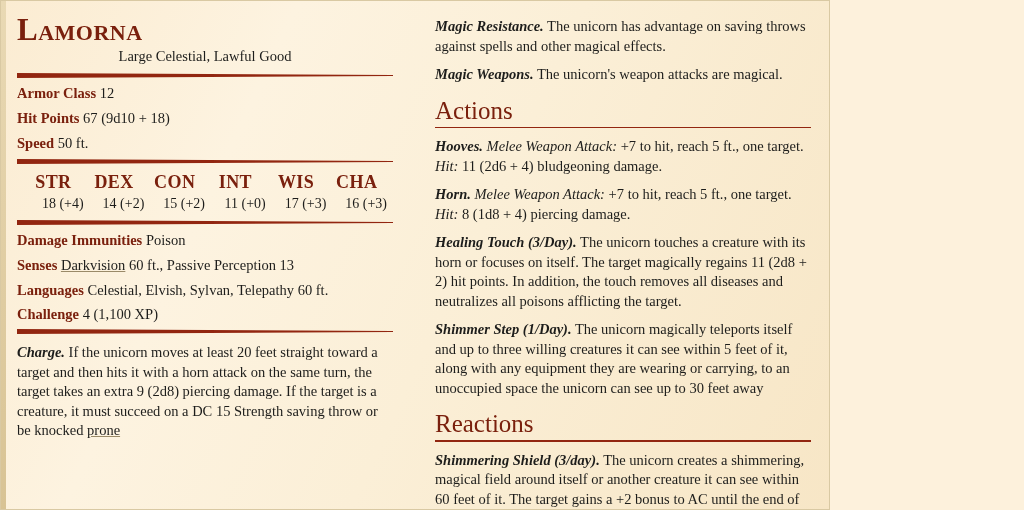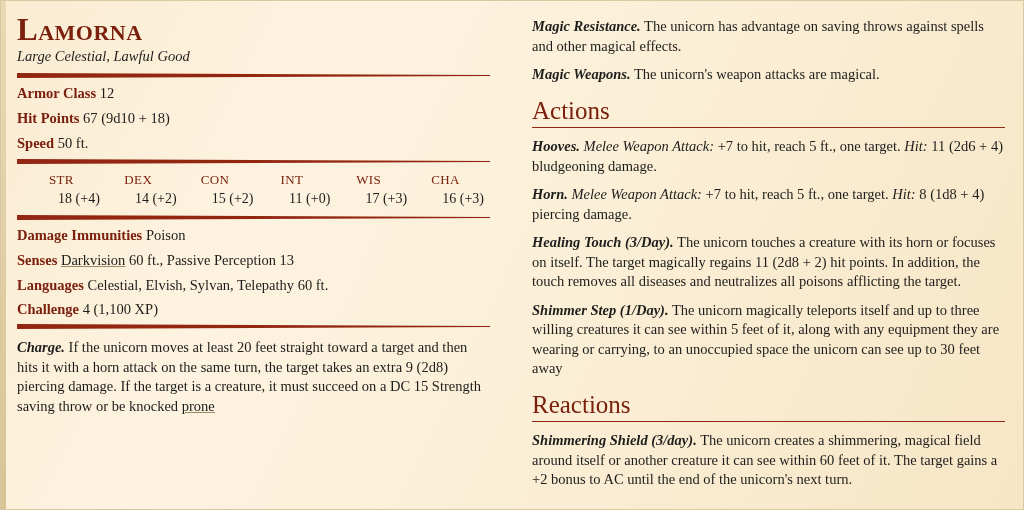--- a/index.html
+++ b/index.html
@@ -9,21 +9,21 @@
   body {
     width: 1024px;
     height: 510px;
     background: #fdf1dc;
     font-family: "Liberation Serif", serif;
     color: #1d1d1b;
     overflow: hidden;
   }
   .statblock {
     position: relative;
-    width: 1024px;
+    width: 830px;
     height: 510px;
     box-sizing: border-box;
     background:
       linear-gradient(115deg, #fbecd2 0%, #fdf3e0 28%, #fbefd7 55%, #f7e6c6 100%);
     border: 1px solid #d9c9a3;
     display: flex;
     flex-direction: row;
     padding: 0;
   }
   .statblock:before {
@@ -52,24 +52,24 @@
     font-family: "Liberation Serif", serif;
     font-variant: small-caps;
     font-weight: bold;
     font-size: 31px;
     line-height: 34px;
     color: #7a200d;
     letter-spacing: 0.5px;
     margin: 2px 0 1px 0;
   }
   .creature-meta {
-    font-style: italic;
     font-size: 14.5px;
     color: #1d1d1b;
     margin-bottom: 8px;
+    text-align: center;
   }
 
   .tapered-rule {
     height: 5px;
     margin: 6px 0 6px 0;
     background: #922610;
     clip-path: polygon(0 0, 100% 2px, 100% 3px, 0 100%);
   }
 
   .attr-line {
@@ -87,22 +87,22 @@
     display: flex;
     justify-content: space-between;
     text-align: center;
     padding: 2px 6px 2px 6px;
   }
   .ability {
     flex: 1 1 0;
   }
   .ability .ab-name {
     color: #7a200d;
-    font-weight: normal;
-    font-size: 13px;
+    font-weight: bold;
+    font-size: 18px;
     letter-spacing: .4px;
   }
   .ability .ab-score {
     font-size: 14px;
     color: #1d1d1b;
     margin-top: 3px;
     text-align: right;
   }
 
   .underlined {

